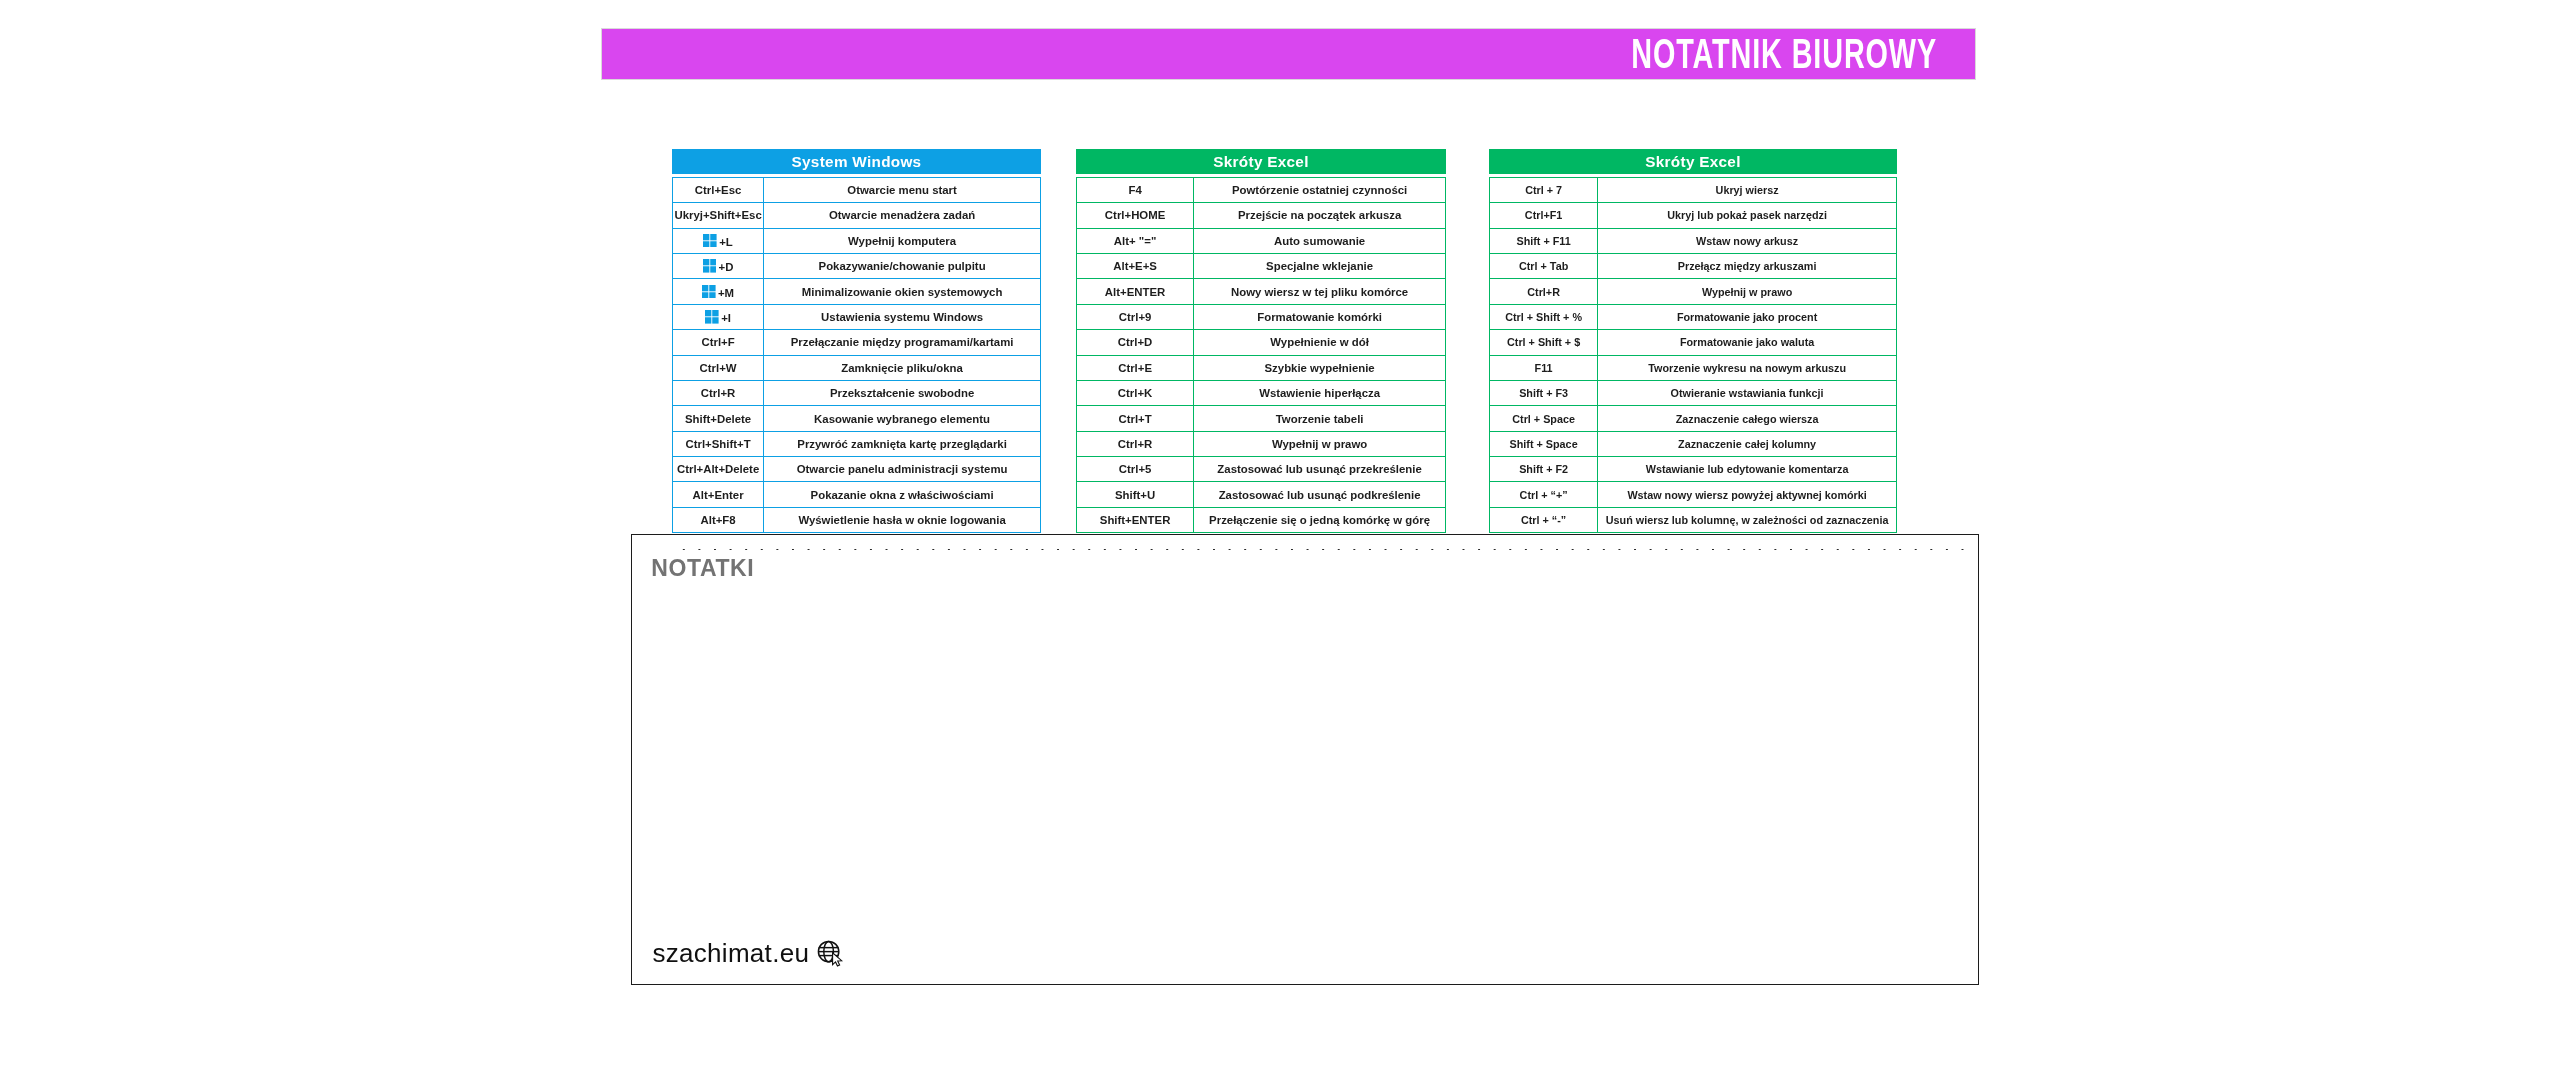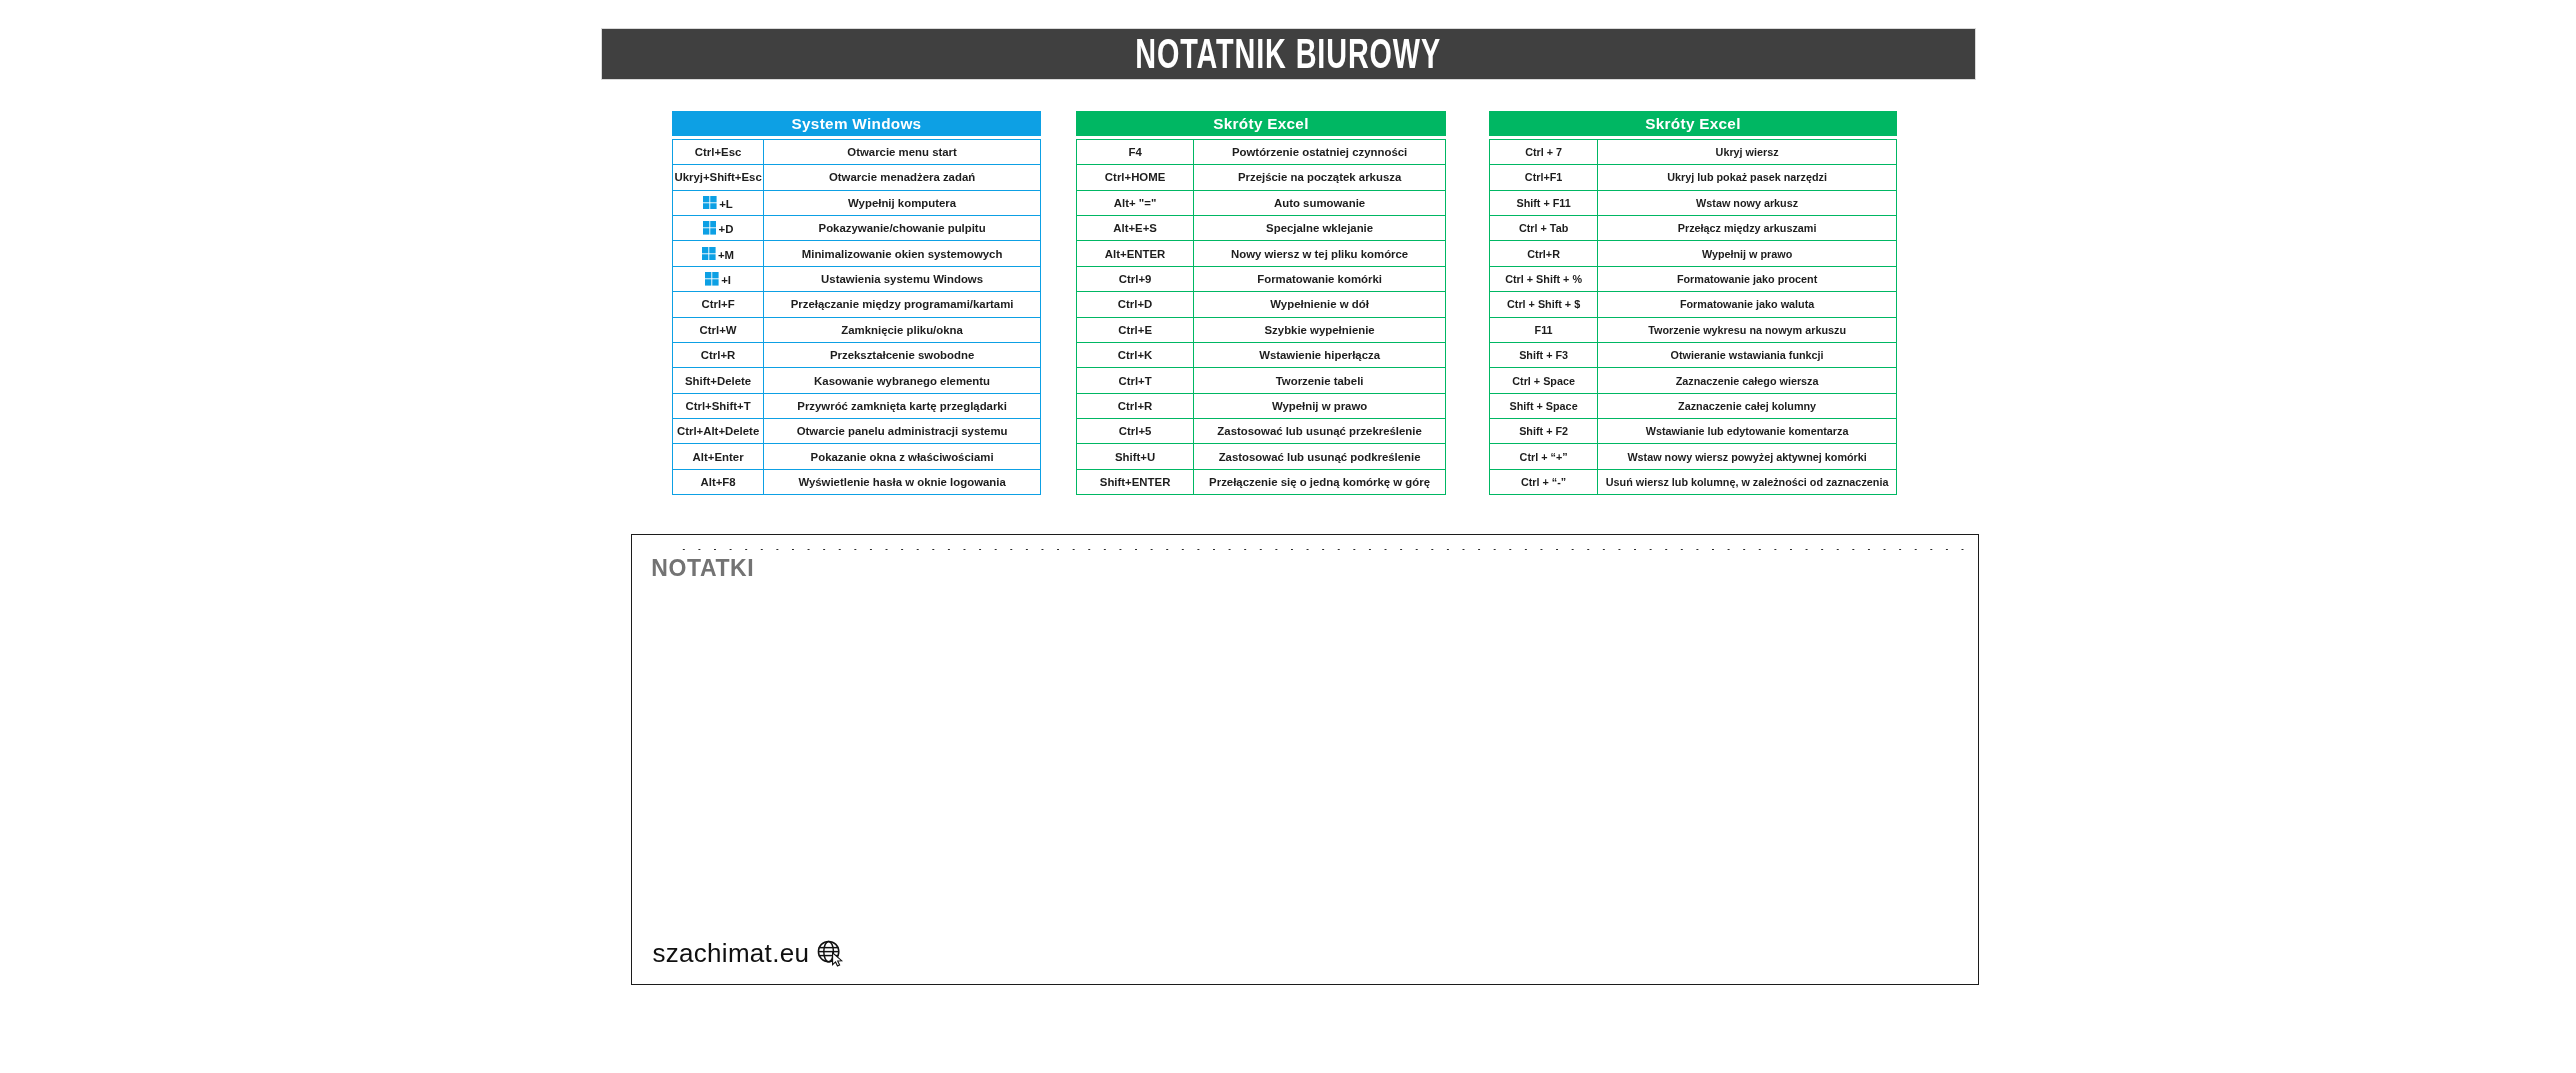--- a/index.html
+++ b/index.html
@@ -1,30 +1,30 @@
 <!DOCTYPE html>
 <html style="font-size:9px"><head>
 <meta charset="utf-8">
 <style>
   html,body{margin:0;padding:0;background:#ffffff;}
   .page{position:relative;width:2576px;height:1074px;background:#ffffff;
         font-family:"Liberation Sans",sans-serif;overflow:hidden;}
 
   
   .title-bar{position:absolute;left:602px;top:29px;width:1373px;height:50px;
-             background:#404040;outline:1.1px solid #d9d9d9;
-             display:flex;align-items:center;justify-content:center;}
+             background:#d946ef;outline:1.1px solid #d9d9d9;
+             display:flex;align-items:center;justify-content:flex-end;}
   .title-text{color:#fff;font-weight:bold;font-size:36px;letter-spacing:1.1px;
               transform:scale(0.80,1.18);white-space:nowrap;}
 
   
   .shortcut-table{position:absolute;top:111px;}
   .shortcut-table .thead{height:25px;background:var(--accent);color:#fff;
         font-size:15.3px;font-weight:bold;letter-spacing:0.3px;
-        display:flex;align-items:center;justify-content:center;margin-bottom:2.8px;}
+        display:flex;align-items:center;justify-content:center;margin-bottom:2.8px;margin-top:38px;}
   .shortcut-table table{width:100%;border-collapse:collapse;table-layout:fixed;}
   .shortcut-table td{border:1.4px solid var(--accent);height:24.4px;background:#fff;
         font-size:11.4px;font-weight:bold;color:#1d1d1d;text-align:center;
         vertical-align:middle;white-space:nowrap;padding:0 1.1px;overflow:hidden;}
   .t1{left:672px;width:369px;}
   .t2{left:1076px;width:370px;}
   .t3{left:1489px;width:408px;}
   .t1 td.key{width:88px;}
   .t2 td.key{width:114px;}
   .t3 td.key{width:105px;}

